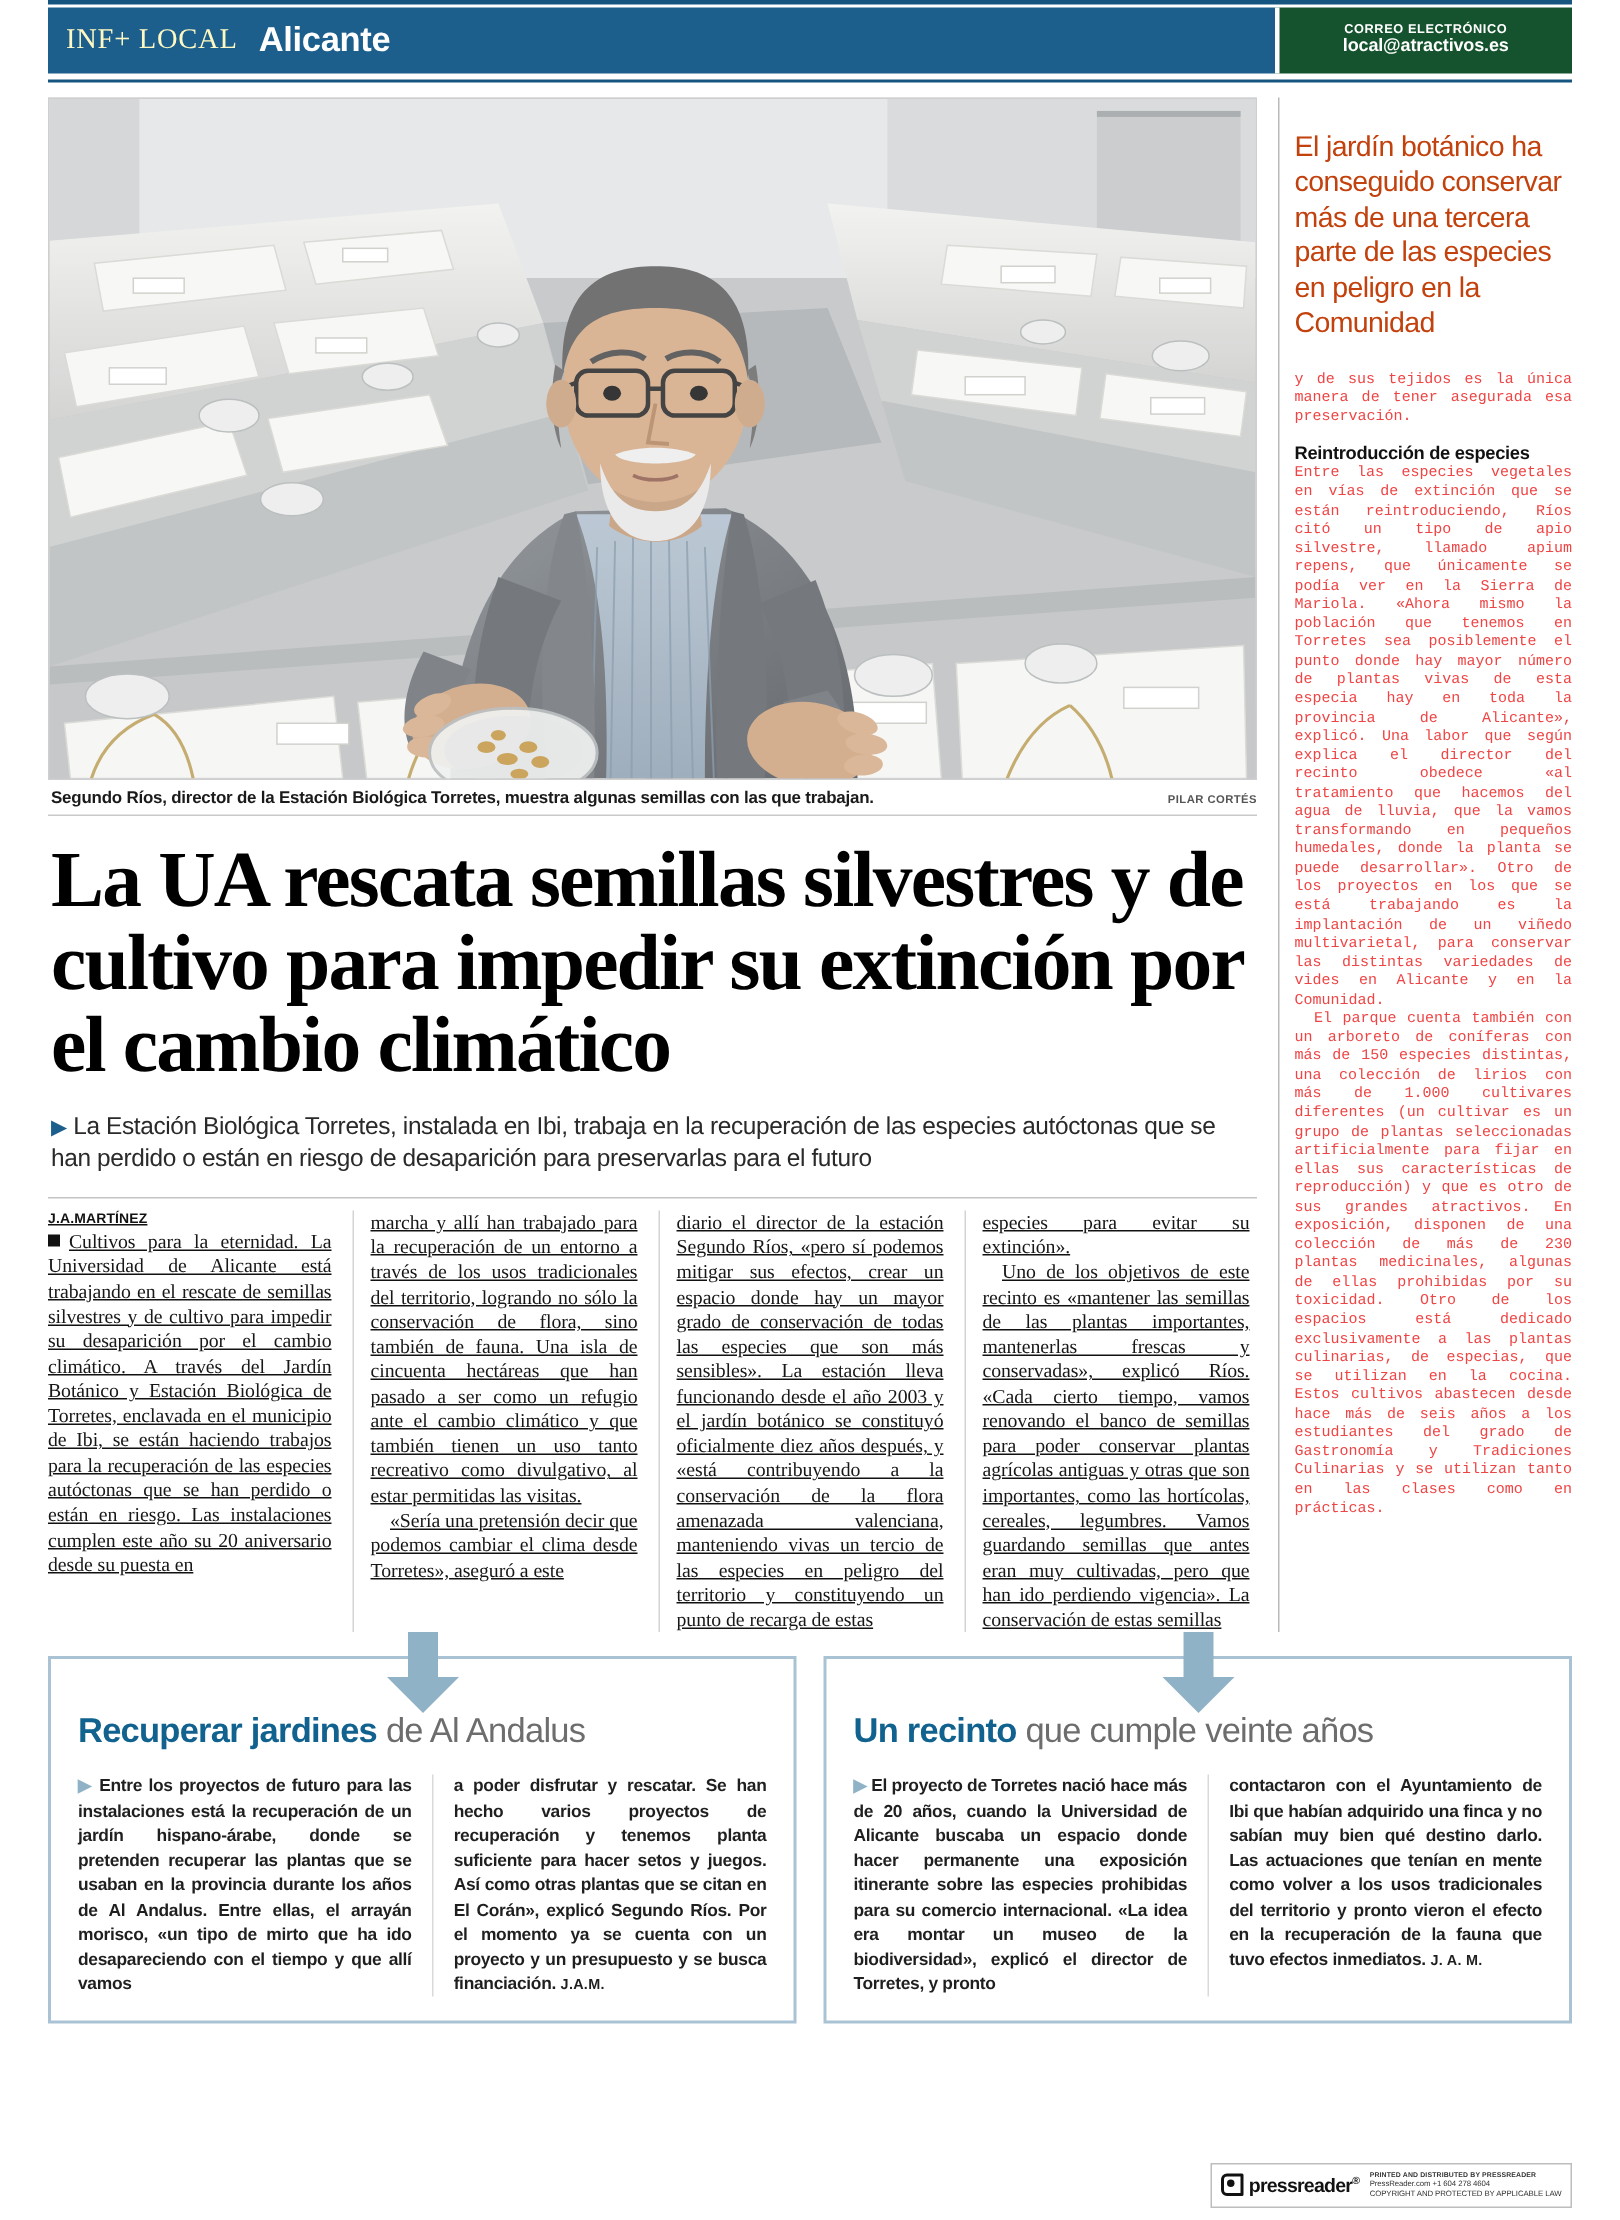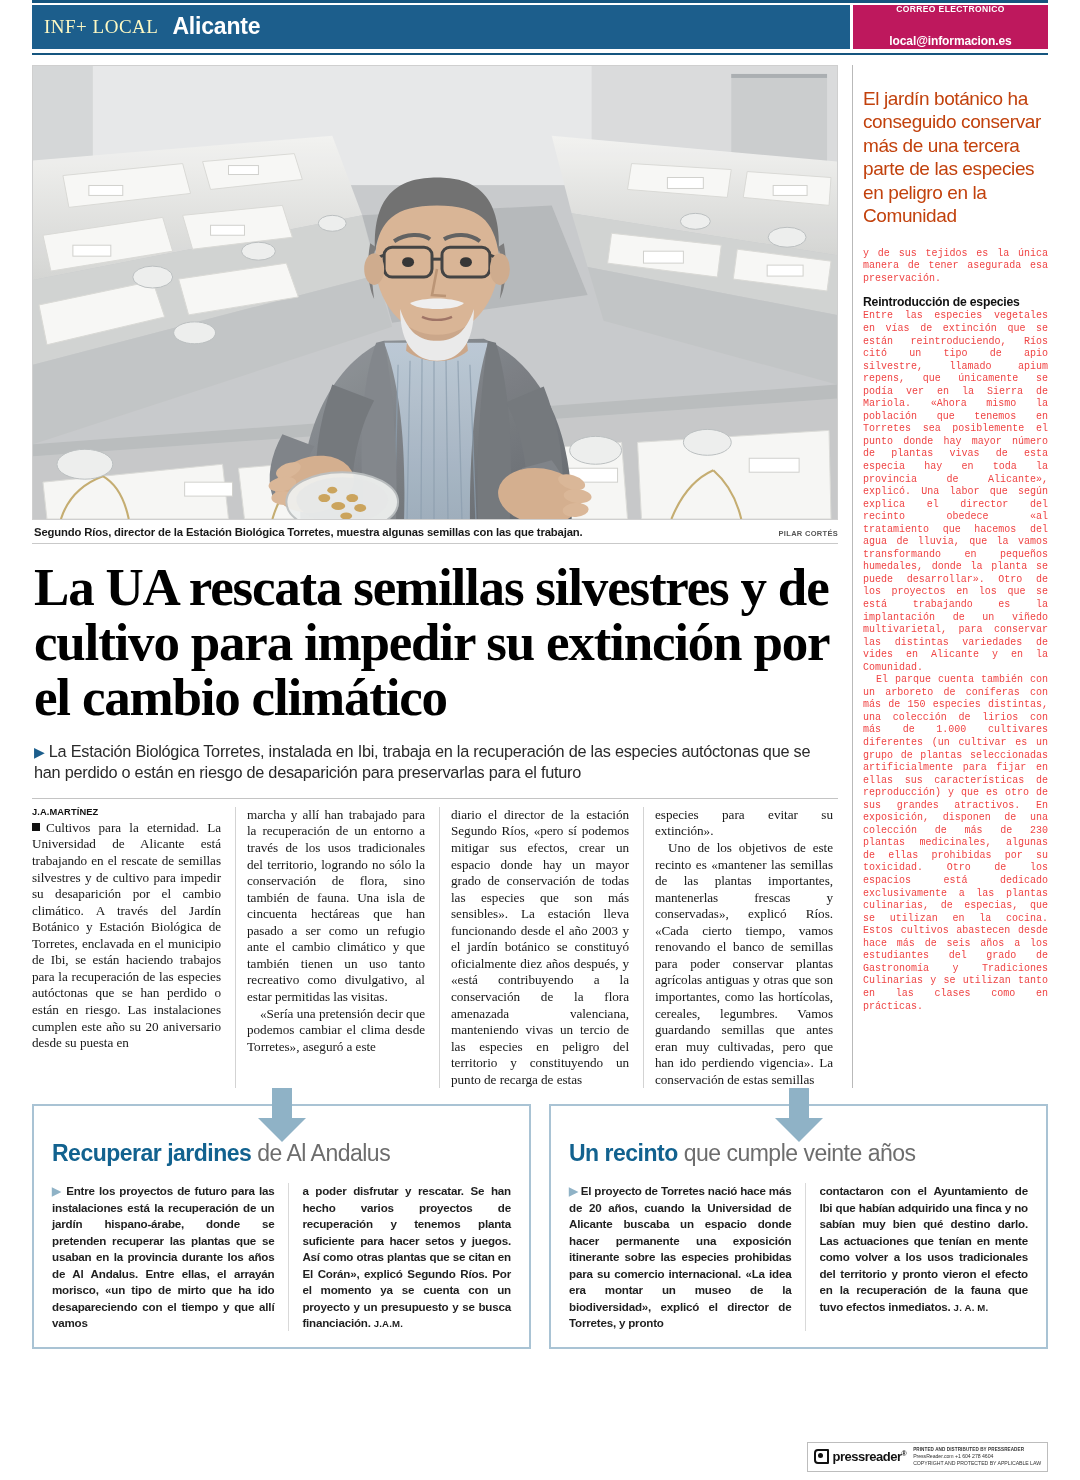--- a/index.html
+++ b/index.html
@@ -74,26 +74,26 @@
   }
   .sec-city {
     font-family: "Liberation Sans", sans-serif;
     font-weight: bold;
     font-size: 23px;
     color: #ffffff;
     letter-spacing: -0.2px;
   }
   .section-bar-right {
     width: 198px;
-    background: #be185d;
+    background: #14532d;
     border-left: 3px solid #ffffff;
     display: flex;
     flex-direction: column;
     align-items: center;
-    justify-content: space-between;
+    justify-content: center;
     line-height: 1.15;
   }
   .mail-label {
     font-family: "Liberation Sans", sans-serif;
     font-weight: bold;
     font-size: 8.5px;
     letter-spacing: 0.4px;
     color: #ffffff;
   }
   .mail-addr {
@@ -187,20 +187,21 @@
   }
 
   
   .cols4 {
     display: flex;
     gap: 14px;
   }
   .col {
     width: 189px;
     position: relative;
+    text-decoration: underline;
   }
   .col + .col { border-left: 1px solid #d3d3d3; padding-left: 13px; }
   .col + .col { width: 190px; padding-left: 11px; }
 
   .byline {
     font-family: "Liberation Sans", sans-serif;
     font-weight: bold;
     font-size: 9.3px;
     letter-spacing: 0.1px;
     color: #111;
@@ -360,21 +361,21 @@
 
   <div class="rule-top"></div>
 
   <div class="section-bar">
     <div class="section-bar-left">
       <span class="sec-inf">INF+ LOCAL</span>
       <span class="sec-city">Alicante</span>
     </div>
     <div class="section-bar-right">
       <span class="mail-label">CORREO ELECTRÓNICO</span>
-      <span class="mail-addr">local@informacion.es</span>
+      <span class="mail-addr">local@atractivos.es</span>
     </div>
   </div>
   <div class="rule-under-bar"></div>
 
   <div class="body-area">
 
     <div class="left-block">
 
       <div class="photo-frame">
         <svg class="photo-svg" viewBox="0 0 806 455" preserveAspectRatio="none">

